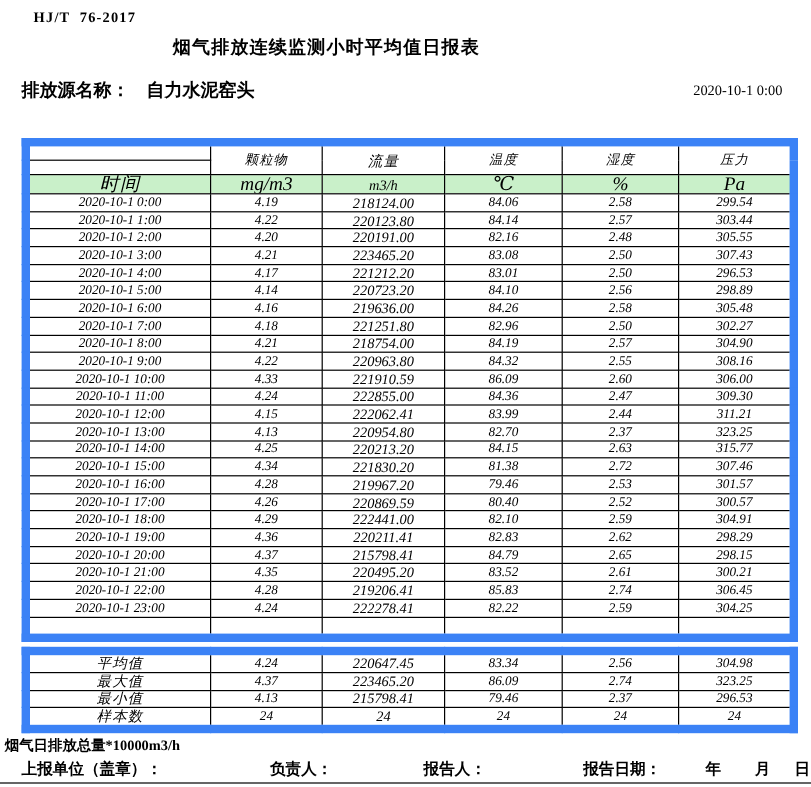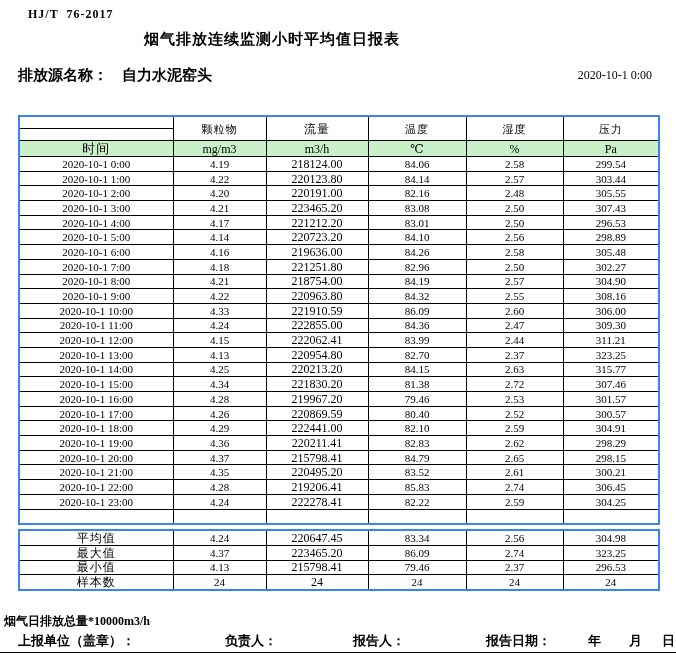--- a/index.html
+++ b/index.html
@@ -10,32 +10,32 @@
   }
   .abs{position:absolute;}
   .doc-code{left:28px;top:7px;font-size:12px;font-weight:bold;letter-spacing:1px;white-space:pre;}
   .title{left:0;top:30px;width:544px;text-align:center;font-size:15px;font-weight:bold;letter-spacing:1px;}
   .source-row{left:18px;top:66px;font-size:15px;font-weight:bold;}
   .source-row .src-name{margin-left:14px;}
   .report-datetime{right:24px;top:68px;font-size:12px;}
 
   .table-wrap{left:18px;top:115px;width:640px;}
   table{border-collapse:collapse;table-layout:fixed;width:640px;}
-  .rpt{border:2px solid #3b82f6;}
+  .rpt{border:7px solid #3b82f6;font-style:italic;}
   .rpt td{
     border:1px solid #000;text-align:center;vertical-align:middle;
     padding:0;margin:0;font-size:11px;height:13.7px;line-height:12px;
     overflow:hidden;white-space:nowrap;
   }
   
   .rpt td:nth-child(3){font-size:12px;}
   .r-h1 td,.r-h2 td{height:11px;}
   .col-hdr{font-size:13px;letter-spacing:1px;}
-  .r-units td{background:var(--header-bg,#c9f0c9);height:15px;font-size:12px;}
-  .r-units td.time-hdr{font-size:13px;letter-spacing:1px;}
+  .r-units td{background:var(--header-bg,#c9f0c9);height:15px;font-size:16px;}
+  .r-units td.time-hdr{font-size:16px;letter-spacing:1px;}
   .sum-spacer{height:4px;}
   .sum td:first-child{font-size:12px;letter-spacing:1px;}
 
   .footer-note{left:4px;top:613px;font-size:12px;font-weight:bold;}
   .sign-row{left:0;top:632px;width:676px;font-size:13px;font-weight:bold;}
   .sign-row span{position:absolute;white-space:nowrap;}
   .lbl-unit{left:18px;text-align:center;}
   .lbl-resp{left:225px;}
   .lbl-reporter{left:353px;}
   .lbl-date{left:486px;}

